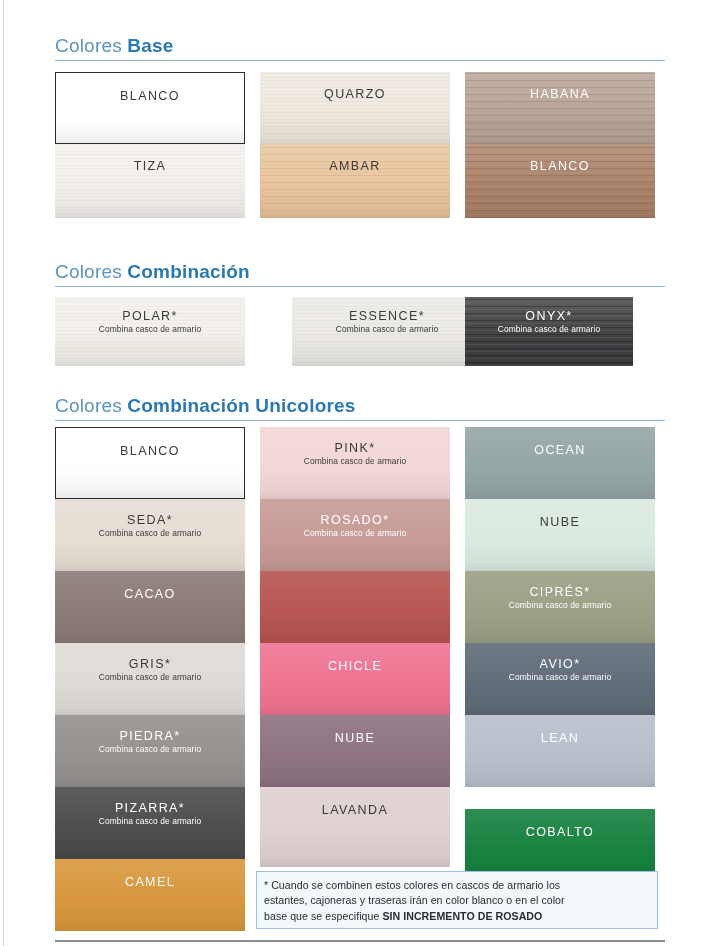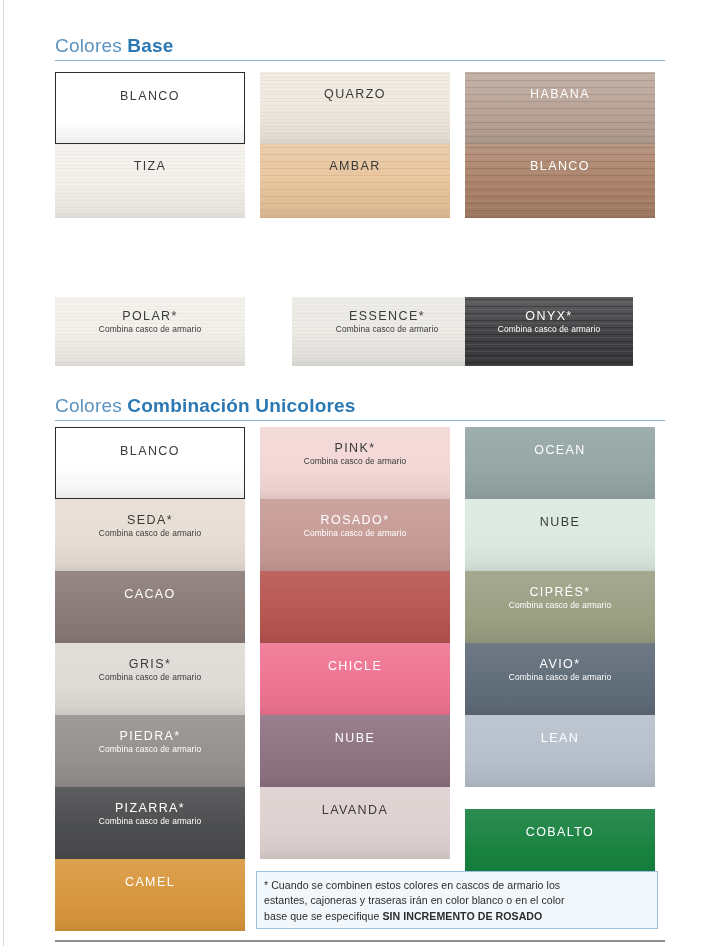--- a/index.html
+++ b/index.html
@@ -140,20 +140,24 @@
   <div class="swatch" id="sw-habana" style="left: 465px; top: 72px; width: 190px; height: 72px; background: rgb(183, 161, 149);">
     <div class="grain" id="grain-habana" style="background-image: repeating-linear-gradient(0deg, rgba(140, 118, 106, 0.34) 0px, rgba(140, 118, 106, 0.34) 1px, rgba(255, 255, 255, 0) 1px, rgba(255, 255, 255, 0) 3px, rgba(198, 182, 172, 0.24) 3px, rgba(198, 182, 172, 0.24) 4px, rgba(255, 255, 255, 0) 4px, rgba(255, 255, 255, 0) 7px), linear-gradient(rgba(255, 255, 255, 0.18) 0%, rgba(255, 255, 255, 0.04) 50%, rgba(0, 0, 0, 0.05) 90%, rgba(0, 0, 0, 0.1) 100%);"></div>
     <div class="lbl light-text" style="top:15px;">HABANA</div>
   </div>
 
   <div class="swatch" id="sw-terra" style="left: 465px; top: 144px; width: 190px; height: 74px; background: rgb(168, 127, 102);">
     <div class="grain" id="grain-terra" style="background-image: repeating-linear-gradient(0deg, rgba(126, 92, 70, 0.34) 0px, rgba(126, 92, 70, 0.34) 1px, rgba(255, 255, 255, 0) 1px, rgba(255, 255, 255, 0) 3px, rgba(196, 162, 138, 0.24) 3px, rgba(196, 162, 138, 0.24) 4px, rgba(255, 255, 255, 0) 4px, rgba(255, 255, 255, 0) 7px), linear-gradient(rgba(255, 255, 255, 0.18) 0%, rgba(255, 255, 255, 0.04) 50%, rgba(0, 0, 0, 0.05) 90%, rgba(0, 0, 0, 0.1) 100%);"></div>
     <div class="lbl light-text" style="top:15px;">BLANCO</div>
   </div>
 
+  <div class="section-head" style="top:262px;">
+    <div class="htext"><span>Colores </span><span class="b">Combinación</span></div>
+    <div class="hrule"></div>
+  </div>
 
   <div class="swatch" id="sw-polar" style="left: 55px; top: 297px; width: 190px; height: 69px; background: rgb(242, 240, 234);">
     <div class="grain" id="grain-polar" style="background-image: repeating-linear-gradient(0deg, rgba(212, 206, 194, 0.2) 0px, rgba(212, 206, 194, 0.2) 1px, rgba(255, 255, 255, 0) 1px, rgba(255, 255, 255, 0) 3px, rgba(186, 178, 164, 0.12) 3px, rgba(186, 178, 164, 0.12) 4px, rgba(255, 255, 255, 0) 4px, rgba(255, 255, 255, 0) 7px), linear-gradient(rgba(255, 255, 255, 0.18) 0%, rgba(255, 255, 255, 0.04) 50%, rgba(0, 0, 0, 0.05) 90%, rgba(0, 0, 0, 0.1) 100%);"></div>
     <div class="lbl dark-text" style="top:12px;">POLAR*</div>
     <div class="sub dark-text" style="top:28px;">Combina casco de armario</div>
   </div>
 
   <div class="swatch" id="sw-essence" style="left: 260px; top: 297px; width: 190px; height: 69px; background: rgb(236, 234, 229); margin-left: 32px;">
     <div class="grain" id="grain-essence" style="background-image: repeating-linear-gradient(0deg, rgba(206, 202, 194, 0.22) 0px, rgba(206, 202, 194, 0.22) 1px, rgba(255, 255, 255, 0) 1px, rgba(255, 255, 255, 0) 3px, rgba(178, 174, 166, 0.14) 3px, rgba(178, 174, 166, 0.14) 4px, rgba(255, 255, 255, 0) 4px, rgba(255, 255, 255, 0) 7px), linear-gradient(rgba(255, 255, 255, 0.18) 0%, rgba(255, 255, 255, 0.04) 50%, rgba(0, 0, 0, 0.05) 90%, rgba(0, 0, 0, 0.1) 100%);"></div>
     <div class="lbl dark-text" style="top:12px;">ESSENCE*</div>
@@ -220,21 +224,21 @@
         <div class="grain" style="background: linear-gradient(rgba(255, 255, 255, 0.1) 0%, rgba(255, 255, 255, 0.02) 55%, rgba(0, 0, 0, 0.04) 88%, rgba(0, 0, 0, 0.09) 100%);"></div>
       </div>
       <div class="swatch" style="left: 260px; top: 643px; width: 190px; height: 72px; background: rgb(239, 115, 145);">
         <div class="grain" style="background: linear-gradient(rgba(255, 255, 255, 0.1) 0%, rgba(255, 255, 255, 0.02) 55%, rgba(0, 0, 0, 0.04) 88%, rgba(0, 0, 0, 0.09) 100%);"></div>
         <div class="lbl light-text" style="top: 16px;">CHICLE</div>
       </div>
       <div class="swatch" style="left: 260px; top: 715px; width: 190px; height: 72px; background: rgb(141, 113, 128);">
         <div class="grain" style="background: linear-gradient(rgba(255, 255, 255, 0.1) 0%, rgba(255, 255, 255, 0.02) 55%, rgba(0, 0, 0, 0.04) 88%, rgba(0, 0, 0, 0.09) 100%);"></div>
         <div class="lbl light-text" style="top: 16px;">NUBE</div>
       </div>
-      <div class="swatch" style="left: 260px; top: 787px; width: 190px; height: 72px; background: rgb(222, 209, 208);">
+      <div class="swatch" style="left: 260px; top: 787px; width: 190px; height: 80px; background: rgb(222, 209, 208);">
         <div class="grain" style="background: linear-gradient(rgba(255, 255, 255, 0.1) 0%, rgba(255, 255, 255, 0.02) 55%, rgba(0, 0, 0, 0.04) 88%, rgba(0, 0, 0, 0.09) 100%);"></div>
         <div class="lbl dark-text" style="top: 16px;">LAVANDA</div>
       </div>
     </div>
   <div id="uni-col-2">
       <div class="swatch" style="left: 465px; top: 427px; width: 190px; height: 72px; background: rgb(147, 165, 164);">
         <div class="grain" style="background: linear-gradient(rgba(255, 255, 255, 0.1) 0%, rgba(255, 255, 255, 0.02) 55%, rgba(0, 0, 0, 0.04) 88%, rgba(0, 0, 0, 0.09) 100%);"></div>
         <div class="lbl light-text" style="top: 16px;">OCEAN</div>
       </div>
       <div class="swatch" style="left: 465px; top: 499px; width: 190px; height: 72px; background: rgb(219, 233, 223);">

